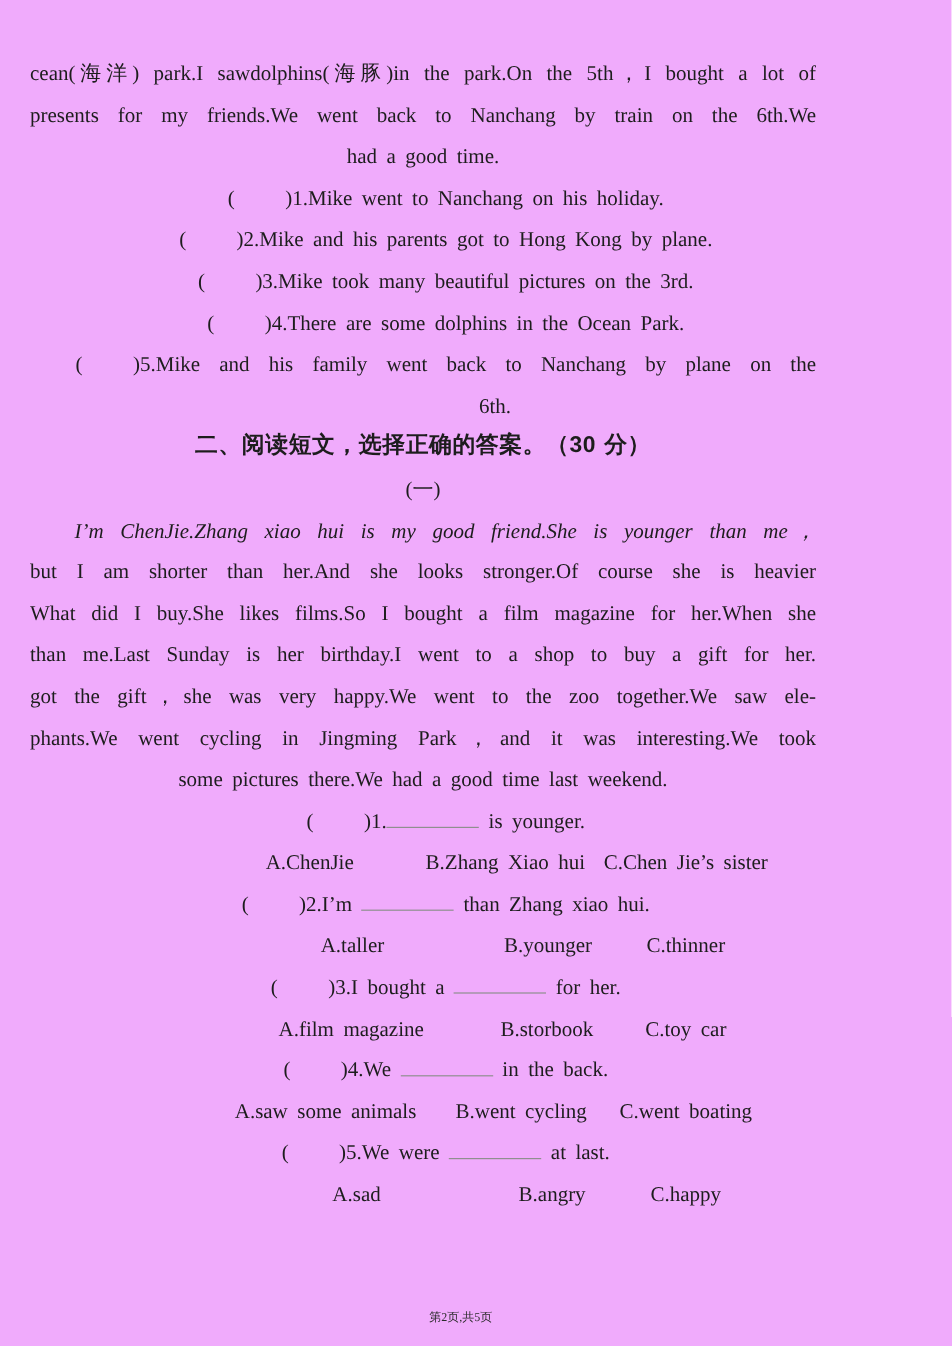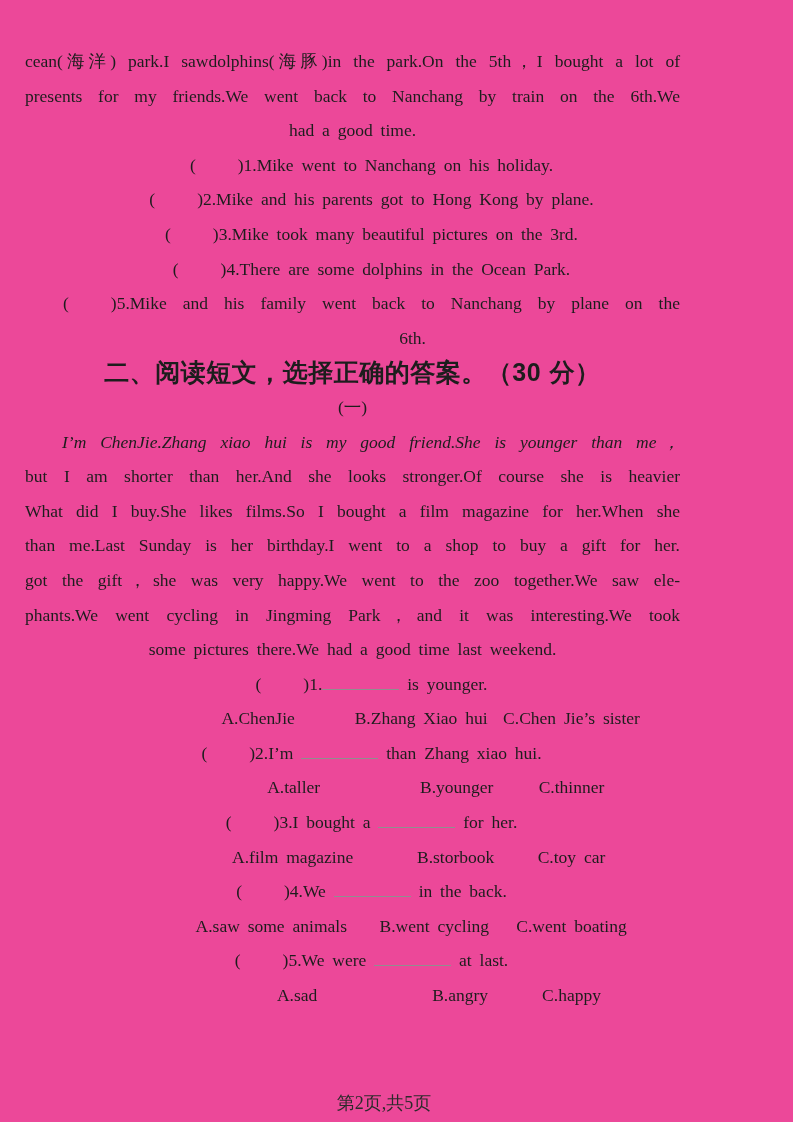--- a/index.html
+++ b/index.html
@@ -1,55 +1,55 @@
 <!DOCTYPE html>
 <html><head>
 <meta charset="utf-8">
 <style>
   html,body{margin:0;padding:0;background:#ffffff;}
   .page{
     position:relative;
     width:793px;height:1122px;
-    background:#ec4899;
+    background:#f0abfc;
     color:#1d1d1d;
     overflow:hidden;
   }
   .content{
     position:absolute;left:25px;top:44px;width:655px;
     font-family:"Liberation Serif","DejaVu Serif",serif;
     font-size:17.5px;
     line-height:34.6px;
     word-spacing:3.5px;
   }
   .line{min-height:34.6px;text-align:center;}
   .just{text-align:justify;text-align-last:justify;}
   .tf,.q{padding-left:38px;}
   .cont{padding-left:120px;}
   .heading{
     font-family:"Liberation Sans","DejaVu Sans",sans-serif;
-    font-weight:700;font-size:25px;
+    font-weight:700;font-size:19px;
     word-spacing:1px;letter-spacing:0.5px;
   }
   .center{text-align:center;}
   .indent{text-indent:37px;font-style:italic;}
   .pgap{display:inline-block;width:42px;}
   .blank{
     display:inline-block;width:77px;height:15px;
     border-bottom:1.5px solid #8f8f8f;
     vertical-align:baseline;
   }
   .opts{padding-left:112px;}
   .optA{display:inline-block;width:162px;}
   .optB{display:inline-block;width:164px;}
   .optC{display:inline-block;}
   .footer{
     position:absolute;top:1091px;left:0;width:768px;
     text-align:center;
     font-family:"Liberation Serif","DejaVu Serif",serif;
-    font-size:18px;color:#2b2b2b;
+    font-size:10px;color:#2b2b2b;
   }
 </style>
 </head>
 <body>
 
 <div class="page">
   <div class="content">
 
     <div class="line just">cean(海洋) park.I sawdolphins(海豚)in the park.On the 5th，I bought a lot of</div>
     <div class="line just">presents for my friends.We went back to Nanchang by train on the 6th.We</div>

